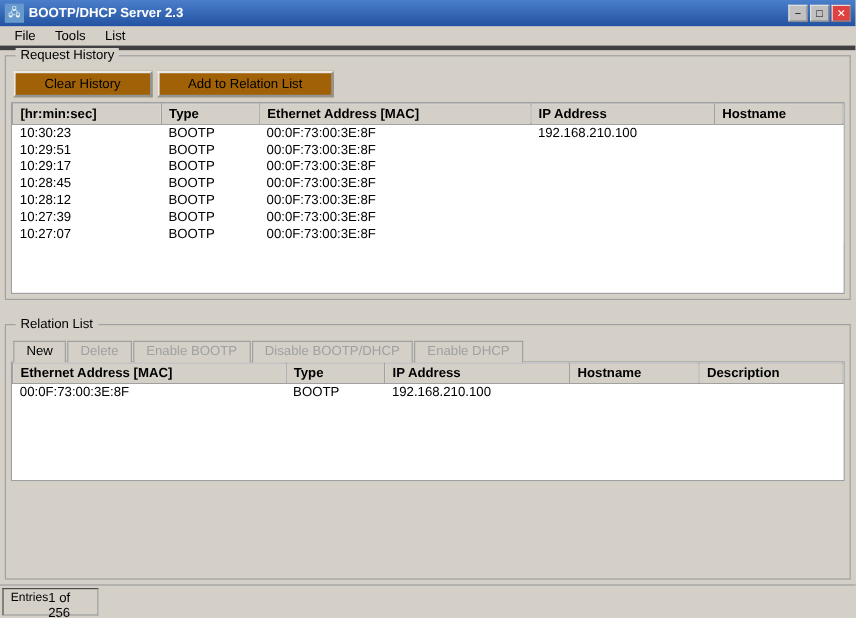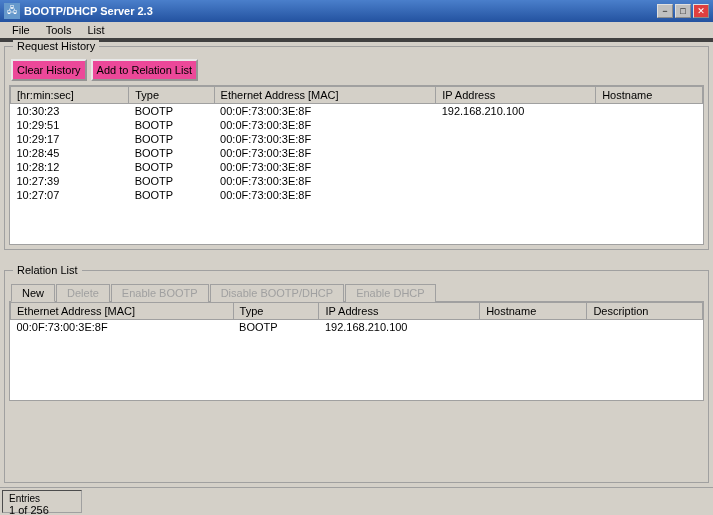--- a/index.html
+++ b/index.html
@@ -88,23 +88,23 @@
       padding: 0 4px;
       font-size: 11px;
     }
     .toolbar {
       padding: 4px 6px 4px 6px;
       display: flex;
       gap: 4px;
       align-items: center;
     }
     .win-button {
-      background: #ec4899;
+      background: #a16207;
       border: 2px outset #e8e8e8;
-      padding: 2px 4px;
+      padding: 2px 24px;
       font-size: 11px;
       cursor: pointer;
       height: 22px;
       display: flex;
       align-items: center;
       white-space: nowrap;
     }
     .data-table {
       width: 100%;
       border-collapse: collapse;
@@ -120,21 +120,21 @@
       height: 160px;
     }
     .relation-table-container {
       height: 100px;
     }
     .data-table th {
       background: #d4d0c8;
       border: 1px solid #a0a0a0;
       padding: 2px 6px;
       text-align: left;
-      font-weight: normal;
+      font-weight: bold;
       white-space: nowrap;
       position: sticky;
       top: 0;
     }
     .data-table td {
       border: none;
       padding: 1px 6px;
       white-space: nowrap;
     }
     .data-table tr:nth-child(odd) { background: white; }
@@ -157,21 +157,21 @@
       font-size: 11px;
       margin: 2px;
     }
     .status-entries {
       width: 80px;
       border: 1px inset #a0a0a0;
       padding: 2px 6px;
       font-size: 11px;
       margin: 2px;
       display: flex;
-      flex-direction: column;
+      flex-direction: row;
     }
     .status-entries-label {
       font-size: 10px;
     }
     .tab-bar {
       display: flex;
       padding: 4px 6px 0 6px;
       gap: 0;
     }
     .tab {

